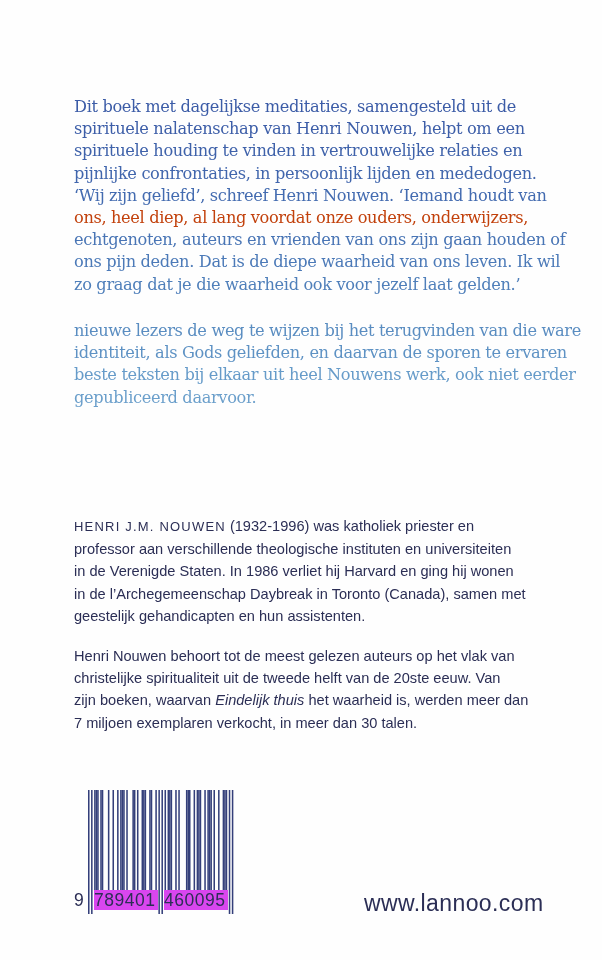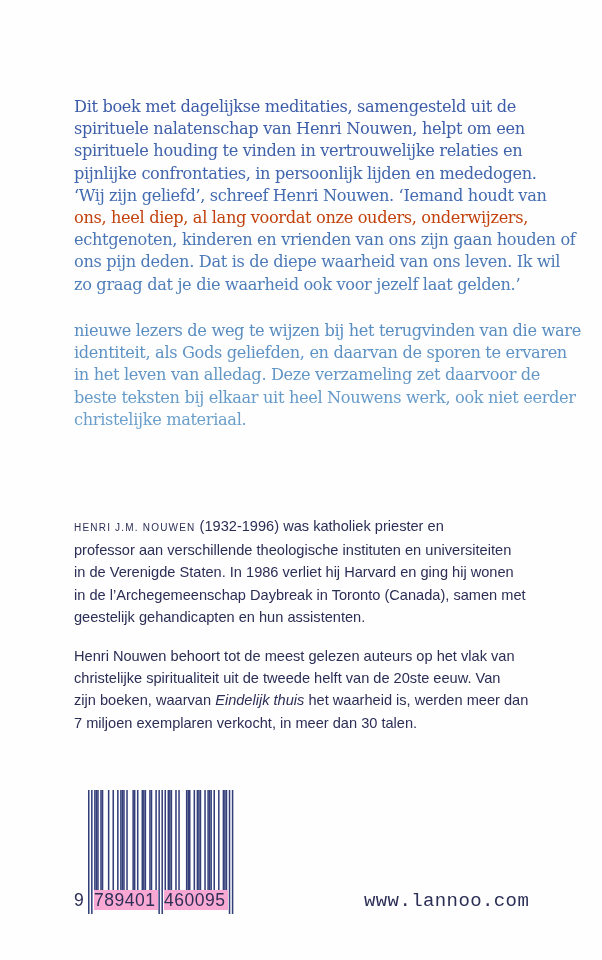--- a/index.html
+++ b/index.html
@@ -43,80 +43,79 @@
       font-size: 14.6px;
       line-height: 22.2px;
       color: #2b2e55;
       margin: 0;
     }
     .bio-1 { top: 515px; }
     .bio-2 { top: 645px; }
     .bio .line { display: block; white-space: nowrap; }
     .author-name {
       letter-spacing: 1.2px;
-      font-size: 10px;
+      font-size: 13px;
     }
     .book-title { font-style: italic; }
 
     .barcode {
       position: absolute;
       left: 74px;
       top: 790px;
       width: 180px;
       height: 130px;
     }
     .barcode svg { display: block; }
     .barcode-digits {
       position: absolute;
       top: 100px;
       font-family: "Liberation Sans", "DejaVu Sans", sans-serif;
       font-size: 17.5px;
       color: #2b2e55;
-      background: #f9a8d4;
+      background: #d946ef;
       line-height: 20px;
       letter-spacing: 0.5px;
     }
     .digit-lead { left: 0px; background: transparent; }
     .digit-left { left: 20px; padding-right: 3px; }
     .digit-right { left: 90px; padding-right: 3px; }
 
     .website {
       position: absolute;
       left: 364px;
       top: 890px;
-      font-family: Liberation Mono, monospace;
-      font-size: 19px;
+      font-family: Liberation Sans, sans-serif;
+      font-size: 23px;
       color: #2b2e55;
       letter-spacing: 0.4px;
       text-decoration: none;
     }
   </style>
 </head>
 <body>
 
 <div class="page">
 
   <div class="blurb blurb-1">
     <span class="line" style="color:#3c5ca7">Dit boek met dagelijkse meditaties, samengesteld uit de</span>
     <span class="line" style="color:#3d5ea8">spirituele nalatenschap van Henri Nouwen, helpt om een</span>
     <span class="line" style="color:#3f62aa">spirituele houding te vinden in vertrouwelijke relaties en</span>
     <span class="line" style="color:#4166ad">pijnlijke confrontaties, in persoonlijk lijden en mededogen.</span>
     <span class="line" style="color:#436bb0">‘Wij zijn geliefd’, schreef Henri Nouwen. ‘Iemand houdt van</span>
     <span class="line" style="color:#c2410c">ons, heel diep, al lang voordat onze ouders, onderwijzers,</span>
-    <span class="line" style="color:#4975b5">echtgenoten, kinderen en vrienden van ons zijn gaan houden of</span>
+    <span class="line" style="color:#4975b5">echtgenoten, auteurs en vrienden van ons zijn gaan houden of</span>
     <span class="line" style="color:#4c7ab8">ons pijn deden. Dat is de diepe waarheid van ons leven. Ik wil</span>
     <span class="line" style="color:#4f7fba">zo graag dat je die waarheid ook voor jezelf laat gelden.’</span>
   </div>
 
   <div class="blurb blurb-2">
     <span class="line" style="color:#5a8dc1">nieuwe lezers de weg te wijzen bij het terugvinden van die ware</span>
     <span class="line" style="color:#5e92c4">identiteit, als Gods geliefden, en daarvan de sporen te ervaren</span>
-    <span class="line" style="color:#6296c6">in het leven van alledag. Deze verzameling zet daarvoor de</span>
     <span class="line" style="color:#669bc9">beste teksten bij elkaar uit heel Nouwens werk, ook niet eerder</span>
-    <span class="line" style="color:#6b9fcb">christelijke materiaal.</span>
+    <span class="line" style="color:#6b9fcb">gepubliceerd daarvoor.</span>
   </div>
 
   <div class="bio bio-1">
     <span class="line"><span class="author-name">HENRI J.M. NOUWEN</span><span> (1932-1996) was katholiek priester en</span></span>
     <span class="line">professor aan verschillende theologische instituten en universiteiten</span>
     <span class="line">in de Verenigde Staten. In 1986 verliet hij Harvard en ging hij wonen</span>
     <span class="line">in de l’Archegemeenschap Daybreak in Toronto (Canada), samen met</span>
     <span class="line">geestelijk gehandicapten en hun assistenten.</span>
   </div>
 

